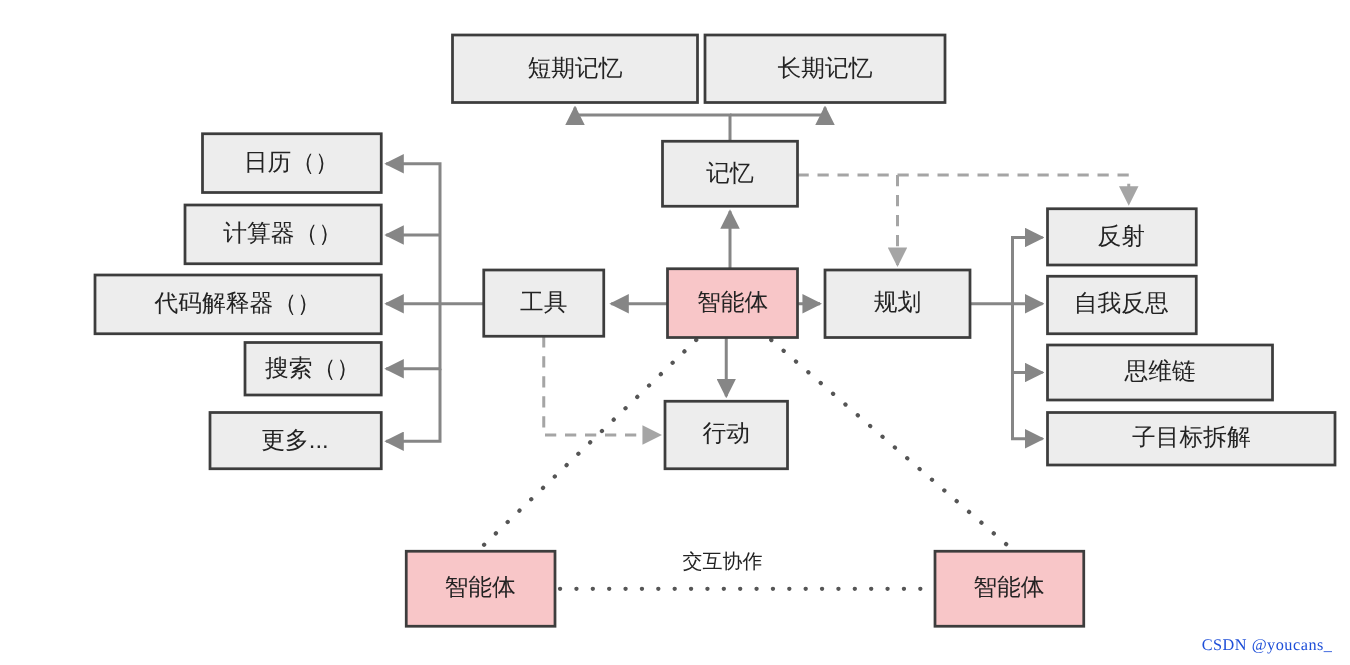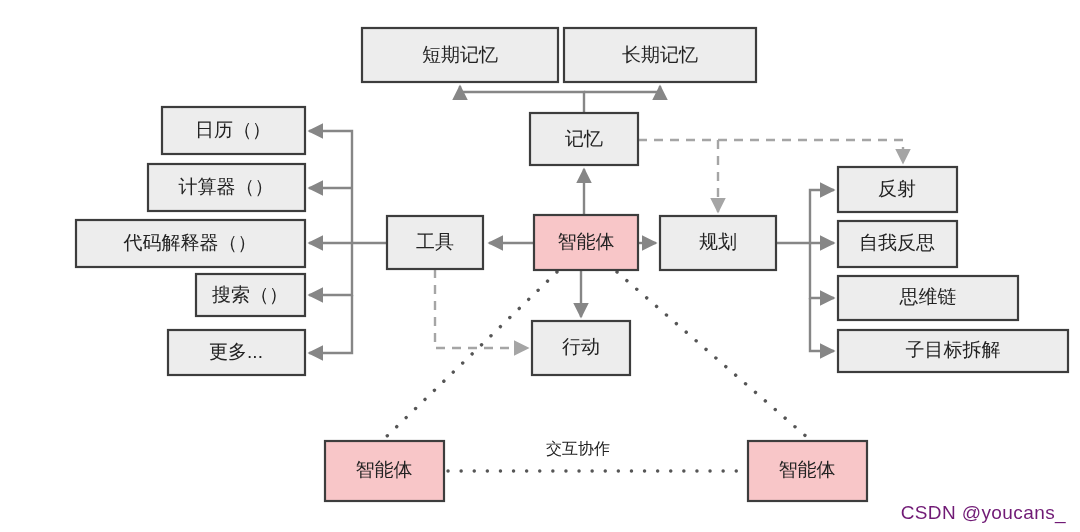--- a/index.html
+++ b/index.html
@@ -56,23 +56,23 @@
     font-family: "Liberation Sans", "DejaVu Sans", sans-serif;
     font-size: 16px;
     fill: #232323;
     text-anchor: middle;
     dominant-baseline: middle;
   }
   .watermark {
     position: absolute;
     right: 14px;
     bottom: 8px;
-    font-family: Liberation Sans, sans-serif;
-    font-size: 19px;
-    color: #701a75;
+    font-family: Liberation Serif, serif;
+    font-size: 13px;
+    color: #1d4ed8;
     letter-spacing: 0.4px;
     user-select: none;
   }
 </style>
 </head>
 <body>
 
 <svg id="canvas" viewBox="0 0 1080 532">
   <defs>
     <marker id="arrow-solid" viewBox="0 0 10 10" refX="9" refY="5" markerWidth="6.5" markerHeight="6.5" orient="auto-start-reverse">

